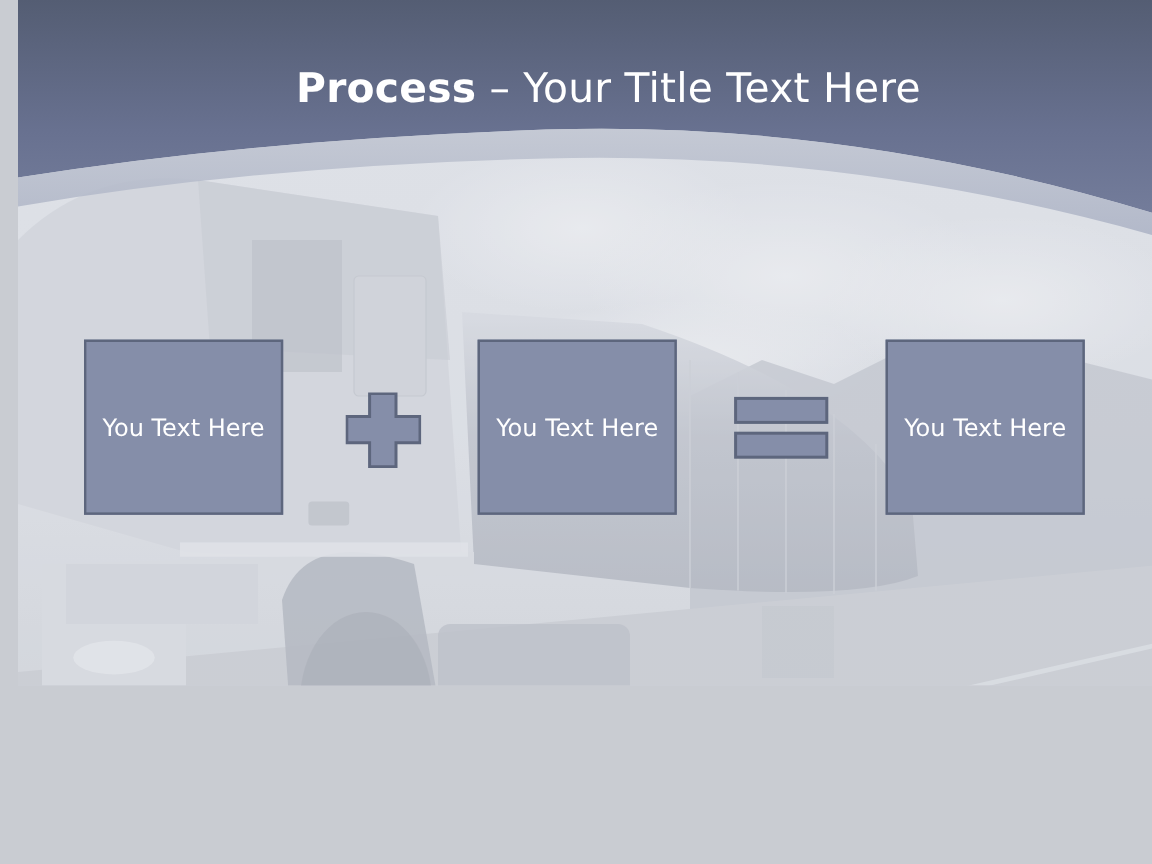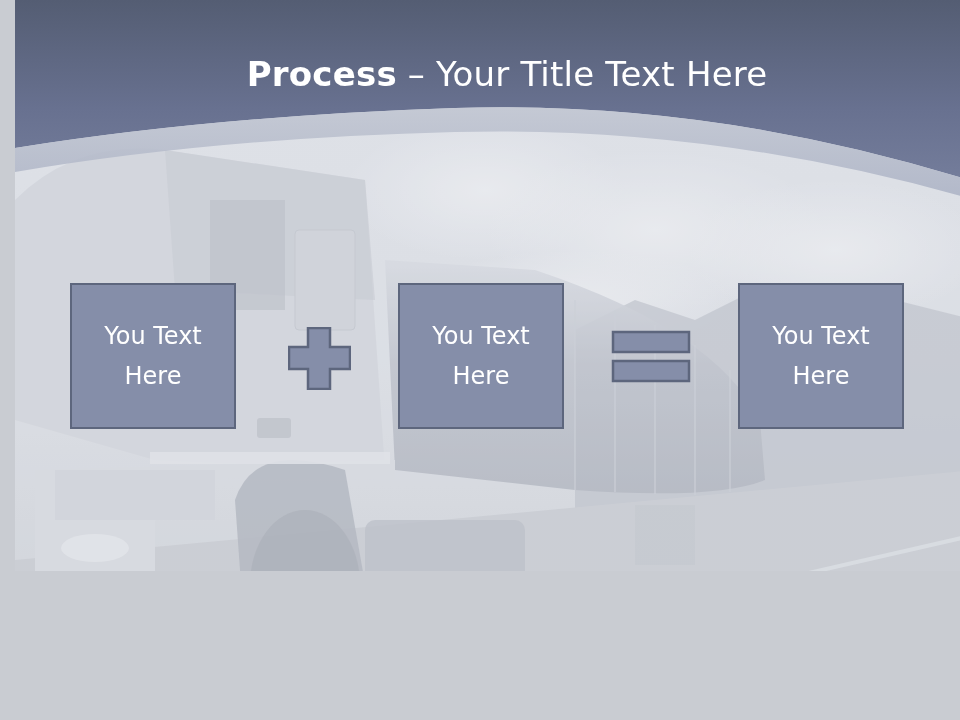--- a/index.html
+++ b/index.html
@@ -3,21 +3,21 @@
   <meta charset="utf-8">
   <style>
     html, body { margin: 0; padding: 0; }
     body { width: 960px; height: 720px; overflow: hidden; position: relative; background: #c9ccd2; font-family: "Liberation Sans", sans-serif; }
     .slide { position: absolute; left: 15px; top: 0; width: 960px; height: 571px; overflow: hidden; text-decoration: underline; }
     .photo-bg { position: absolute; left: 0; top: 0; width: 960px; height: 720px; }
     .header-band { position: absolute; left: 0; top: 0; width: 960px; height: 720px; pointer-events: none; }
     .title { position: absolute; left: 0; top: 52px; width: 984px; text-align: center; color: #ffffff; font-size: 34px; line-height: 44px; letter-spacing: 0.2px; font-family: "DejaVu Sans", sans-serif; }
     .title .strong { font-weight: bold; }
     .title .light { font-weight: normal; }
-    .box { position: absolute; width: 166px; height: 146px; background: #858ea9; border: 2px solid #5d667d; box-sizing: border-box; display: flex; align-items: center; justify-content: center; text-align: center; color: #ffffff; font-family: "DejaVu Sans", sans-serif; font-size: 24px; line-height: 40px; }
+    .box { position: absolute; width: 166px; height: 146px; background: #858ea9; border: 2px solid #5d667d; box-sizing: border-box; display: flex; align-items: center; justify-content: center; text-align: center; color: #ffffff; font-family: "DejaVu Sans", sans-serif; font-size: 20px; line-height: 40px; }
     .box .lbl { display: block; width: 150px; }
     .op { position: absolute; }
   </style>
 </head>
 <body>
 
 <div class="slide">
 
   <svg class="photo-bg" width="960" height="720" viewBox="0 0 960 720">
     <defs>

